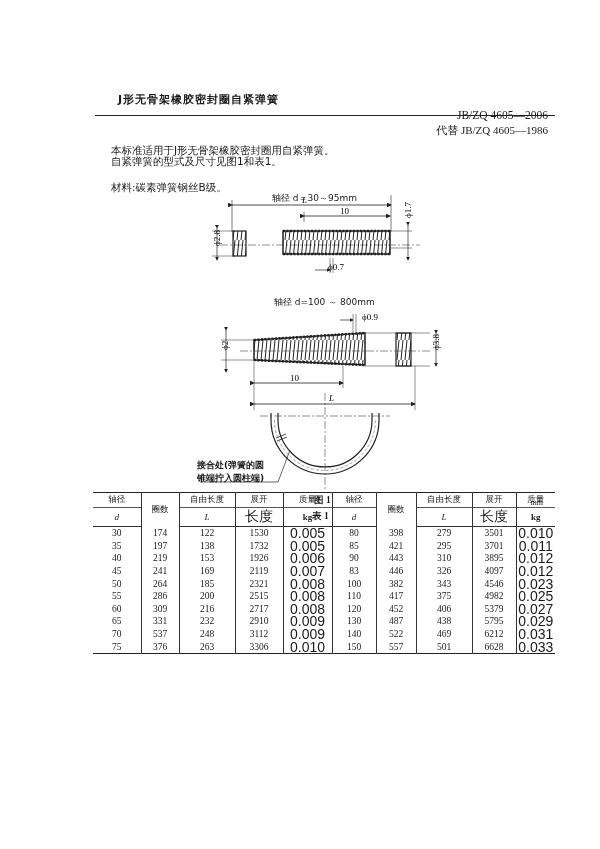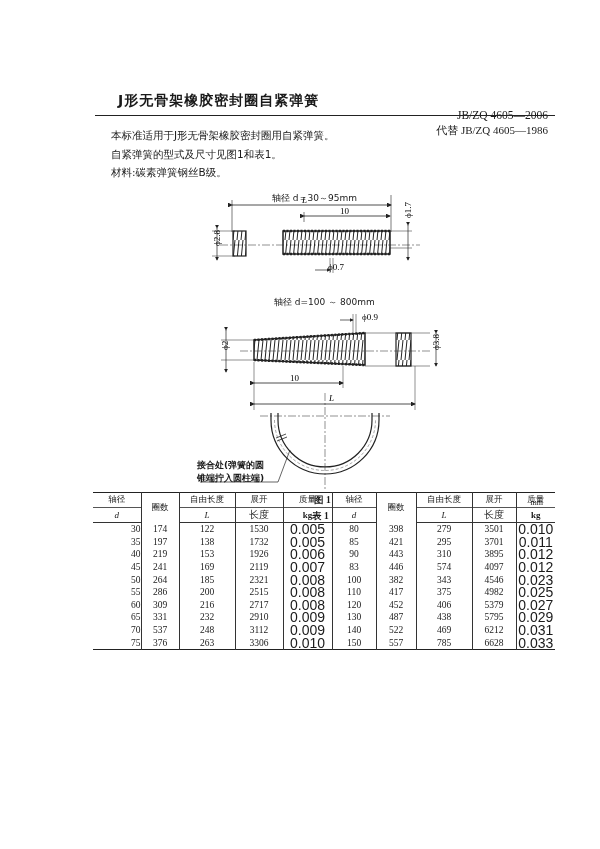--- a/index.html
+++ b/index.html
@@ -7,28 +7,28 @@
     width: 600px; height: 849px; position: relative; overflow: hidden;
     font-family: "DejaVu Serif", "Liberation Serif", serif; color: #1a1a1a;
   }
   .std-code {
     position: absolute; right: 52px; top: 80px; text-align: right;
     font-family: "Liberation Serif", serif; font-size: 11.5px; line-height: 15px; margin-top: 28px;
   }
   .std-code .replaces { font-size: 11px; }
   .title {
     position: absolute; left: 118px; top: 92px;
-    font-family: "DejaVu Sans", sans-serif; font-weight: bold; font-size: 14px; letter-spacing: 1px;
+    font-family: "DejaVu Sans", sans-serif; font-weight: bold; font-size: 11px; letter-spacing: 1px;
   }
   .rule {
     position: absolute; left: 95px; width: 460px; top: 115px; height: 0;
     border-top: 1.5px solid #222;
   }
   .para {
-    position: absolute; left: 111px; font-family: "DejaVu Sans", sans-serif; font-size: 10.5px;
+    position: absolute; left: 111px; font-family: "DejaVu Sans", sans-serif; font-size: 10.5px; margin-top: 15px;
   }
   .fig-caption {
     position: absolute; font-family: "DejaVu Sans", sans-serif; font-size: 9px;
   }
   svg.fig { position: absolute; left: 0; top: 0; }
   .callout {
     position: absolute; left: 197px; top: 459px;
     font-family: "DejaVu Sans", sans-serif; font-size: 9px; line-height: 13px; font-weight: bold;
   }
   .fig-label, .table-label {
@@ -42,40 +42,40 @@
     border-collapse: collapse; font-family: "Liberation Serif", serif; font-size: 9.5px;
     border-top: 1.5px solid #222; border-bottom: 1.5px solid #222;
   }
   table.data th {
     font-family: "DejaVu Sans", sans-serif; font-weight: normal; font-size: 8.5px;
     height: 14px; padding: 0; text-align: center; border-left: 1px solid #333;
   }
   table.data th:first-child { border-left: none; }
   table.data th.sub { border-top: 1px solid #555; font-family: "Liberation Serif", serif; font-style: italic; font-size: 9px; }
   table.data th.sub.kg { font-style: normal; font-weight: bold; }
-  table.data th.sub.cn { font-style: normal; font-family: Liberation Serif, serif; font-size: 10px; }
+  table.data th.sub.cn { font-style: normal; font-family: Liberation Serif, serif; font-size: 14px; }
   table.data thead tr:last-child th { border-bottom: 1px solid #333; }
   table.data td {
     height: 12.6px; padding: 0; text-align: center; border-left: 1px solid #333; line-height: 12px;
   }
-  table.data td:first-child { border-left: none; text-align: right; }
+  table.data td:first-child { border-left: none; }
   table.data td.mass { font-family: Liberation Sans, sans-serif; font-size: 14px; }
 </style>
 </head>
 <body>
 
 <div class="std-code">
   <div>JB/ZQ 4605—2006</div>
   <div class="replaces">代替 JB/ZQ 4605—1986</div>
 </div>
 <div class="title">J形无骨架橡胶密封圈自紧弹簧</div>
 <div class="rule"></div>
 
 <div class="para" style="top:129px">本标准适用于J形无骨架橡胶密封圈用自紧弹簧。</div>
-<div class="para" style="top:148px">自紧弹簧的型式及尺寸见图1和表1。</div>
+<div class="para" style="top:140px">自紧弹簧的型式及尺寸见图1和表1。</div>
 <div class="para" style="top:166px">材料:碳素弹簧钢丝B级。</div>
 
 <div class="fig-caption" style="left:272px; top:192px">轴径 d＝30～95mm</div>
 <div class="fig-caption" style="left:274px; top:296px">轴径 d=100 ～ 800mm</div>
 
 <svg class="fig" width="600" height="520" font-family="Liberation Serif, serif" font-size="9">
   <defs>
     <marker id="ar" markerWidth="6" markerHeight="6" refX="5" refY="3" orient="auto">
       <path d="M0,0 L6,3 L0,6 z" fill="#222"></path>
     </marker>
@@ -250,21 +250,21 @@
         <td class="mass">0.012</td>
       </tr>
       <tr>
         <td>45</td>
         <td>241</td>
         <td>169</td>
         <td>2119</td>
         <td class="mass">0.007</td>
         <td>83</td>
         <td>446</td>
-        <td>574</td>
+        <td>326</td>
         <td>4097</td>
         <td class="mass">0.012</td>
       </tr>
       <tr>
         <td>50</td>
         <td>264</td>
         <td>185</td>
         <td>2321</td>
         <td class="mass">0.008</td>
         <td>100</td>
@@ -322,18 +322,18 @@
         <td class="mass">0.031</td>
       </tr>
       <tr>
         <td>75</td>
         <td>376</td>
         <td>263</td>
         <td>3306</td>
         <td class="mass">0.010</td>
         <td>150</td>
         <td>557</td>
-        <td>785</td>
+        <td>501</td>
         <td>6628</td>
         <td class="mass">0.033</td>
       </tr>
     </tbody>
 </table>
 
 </body></html>

